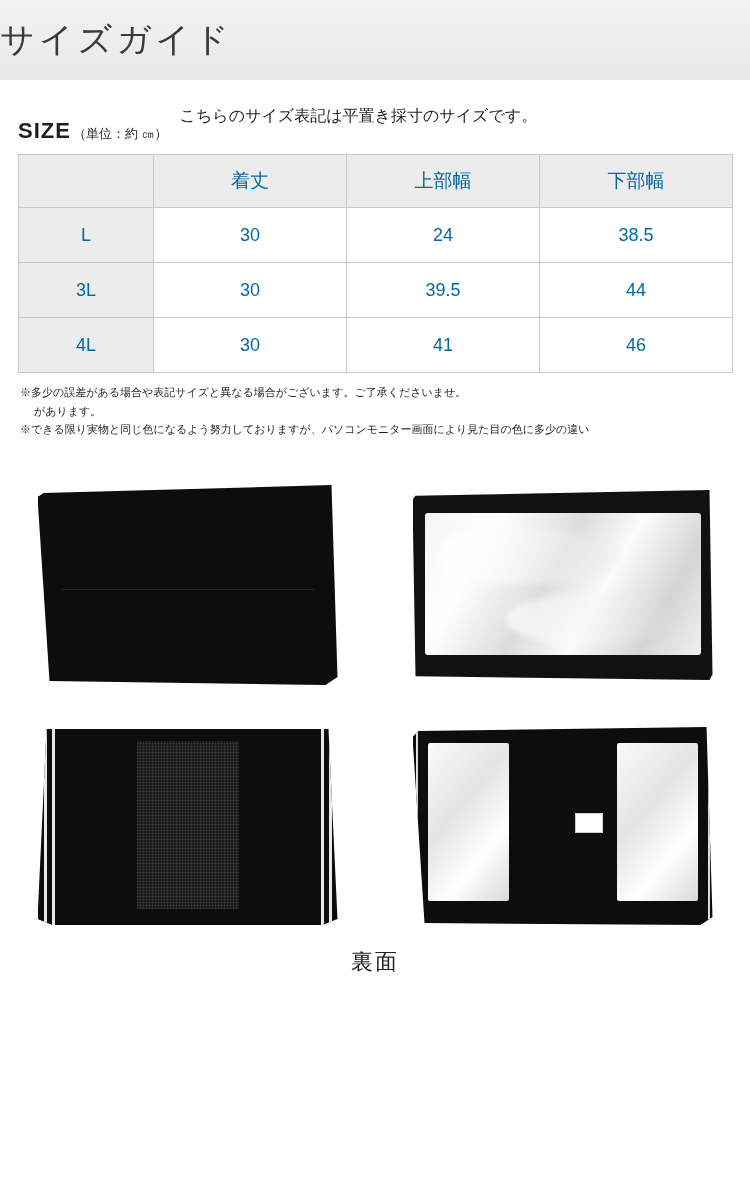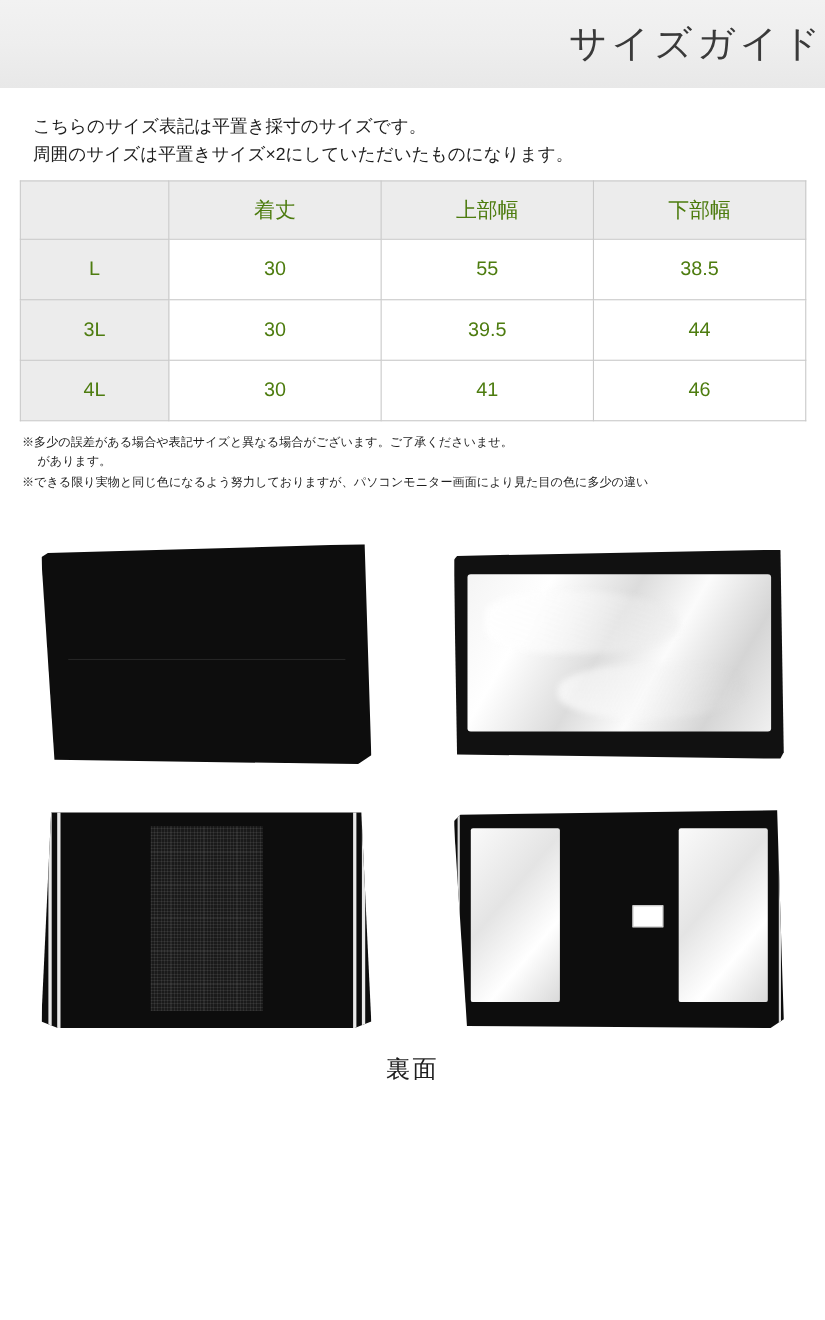--- a/index.html
+++ b/index.html
@@ -16,21 +16,21 @@
     position: relative;
   }
 
   
   .header-banner {
     width: 750px;
     height: 80px;
     background: linear-gradient(to bottom, #f2f2f2 0%, #eeeeee 50%, #e8e8e8 100%);
     display: flex;
     align-items: center;
-    justify-content: flex-end;
+    justify-content: flex-start;
     box-sizing: border-box;
   }
   .header-title {
     font-size: 34px;
     letter-spacing: 4px;
     color: #3a3a3a;
     font-weight: 400;
   }
 
   
@@ -72,21 +72,21 @@
   table.size-table {
     width: 714px;
     border-collapse: collapse;
     table-layout: fixed;
   }
   table.size-table th,
   table.size-table td {
     border: 1px solid #c9c9c9;
     text-align: center;
     font-size: 18px;
-    color: #4d7c0f;
+    color: #0369a1;
     font-weight: normal;
   }
   table.size-table thead th {
     height: 50px;
     background: #ececec;
     font-size: 19px;
   }
   table.size-table thead th.corner {
     background: #ececec;
   }
@@ -281,23 +281,26 @@
   }
 </style>
 </head>
 <body>
 
 <div class="header-banner">
   <div class="header-title">サイズガイド</div>
 </div>
 
 <div class="size-heading">
+  <div class="size-label-group">
+    <span class="size-word">SIZE</span>
+    <span class="size-unit">（単位：約 ㎝）</span>
+  </div>
   <div class="size-note">
     <div>こちらのサイズ表記は平置き採寸のサイズです。</div>
-    <div>周囲のサイズは平置きサイズ×2にしていただいたものになります。</div>
   </div>
 </div>
 
 <div class="table-wrap">
   <table class="size-table">
     <colgroup>
       <col class="c1">
         <col class="c2">
         <col class="c3">
         <col class="c4">
@@ -307,21 +310,21 @@
         <th class="corner"></th>
         <th>着丈</th>
         <th>上部幅</th>
         <th>下部幅</th>
       </tr>
     </thead>
     <tbody>
       <tr>
         <td class="rowhead">L</td>
         <td>30</td>
-        <td>55</td>
+        <td>24</td>
         <td>38.5</td>
       </tr>
       <tr>
         <td class="rowhead">3L</td>
         <td>30</td>
         <td>39.5</td>
         <td>44</td>
       </tr>
       <tr>
         <td class="rowhead">4L</td>

